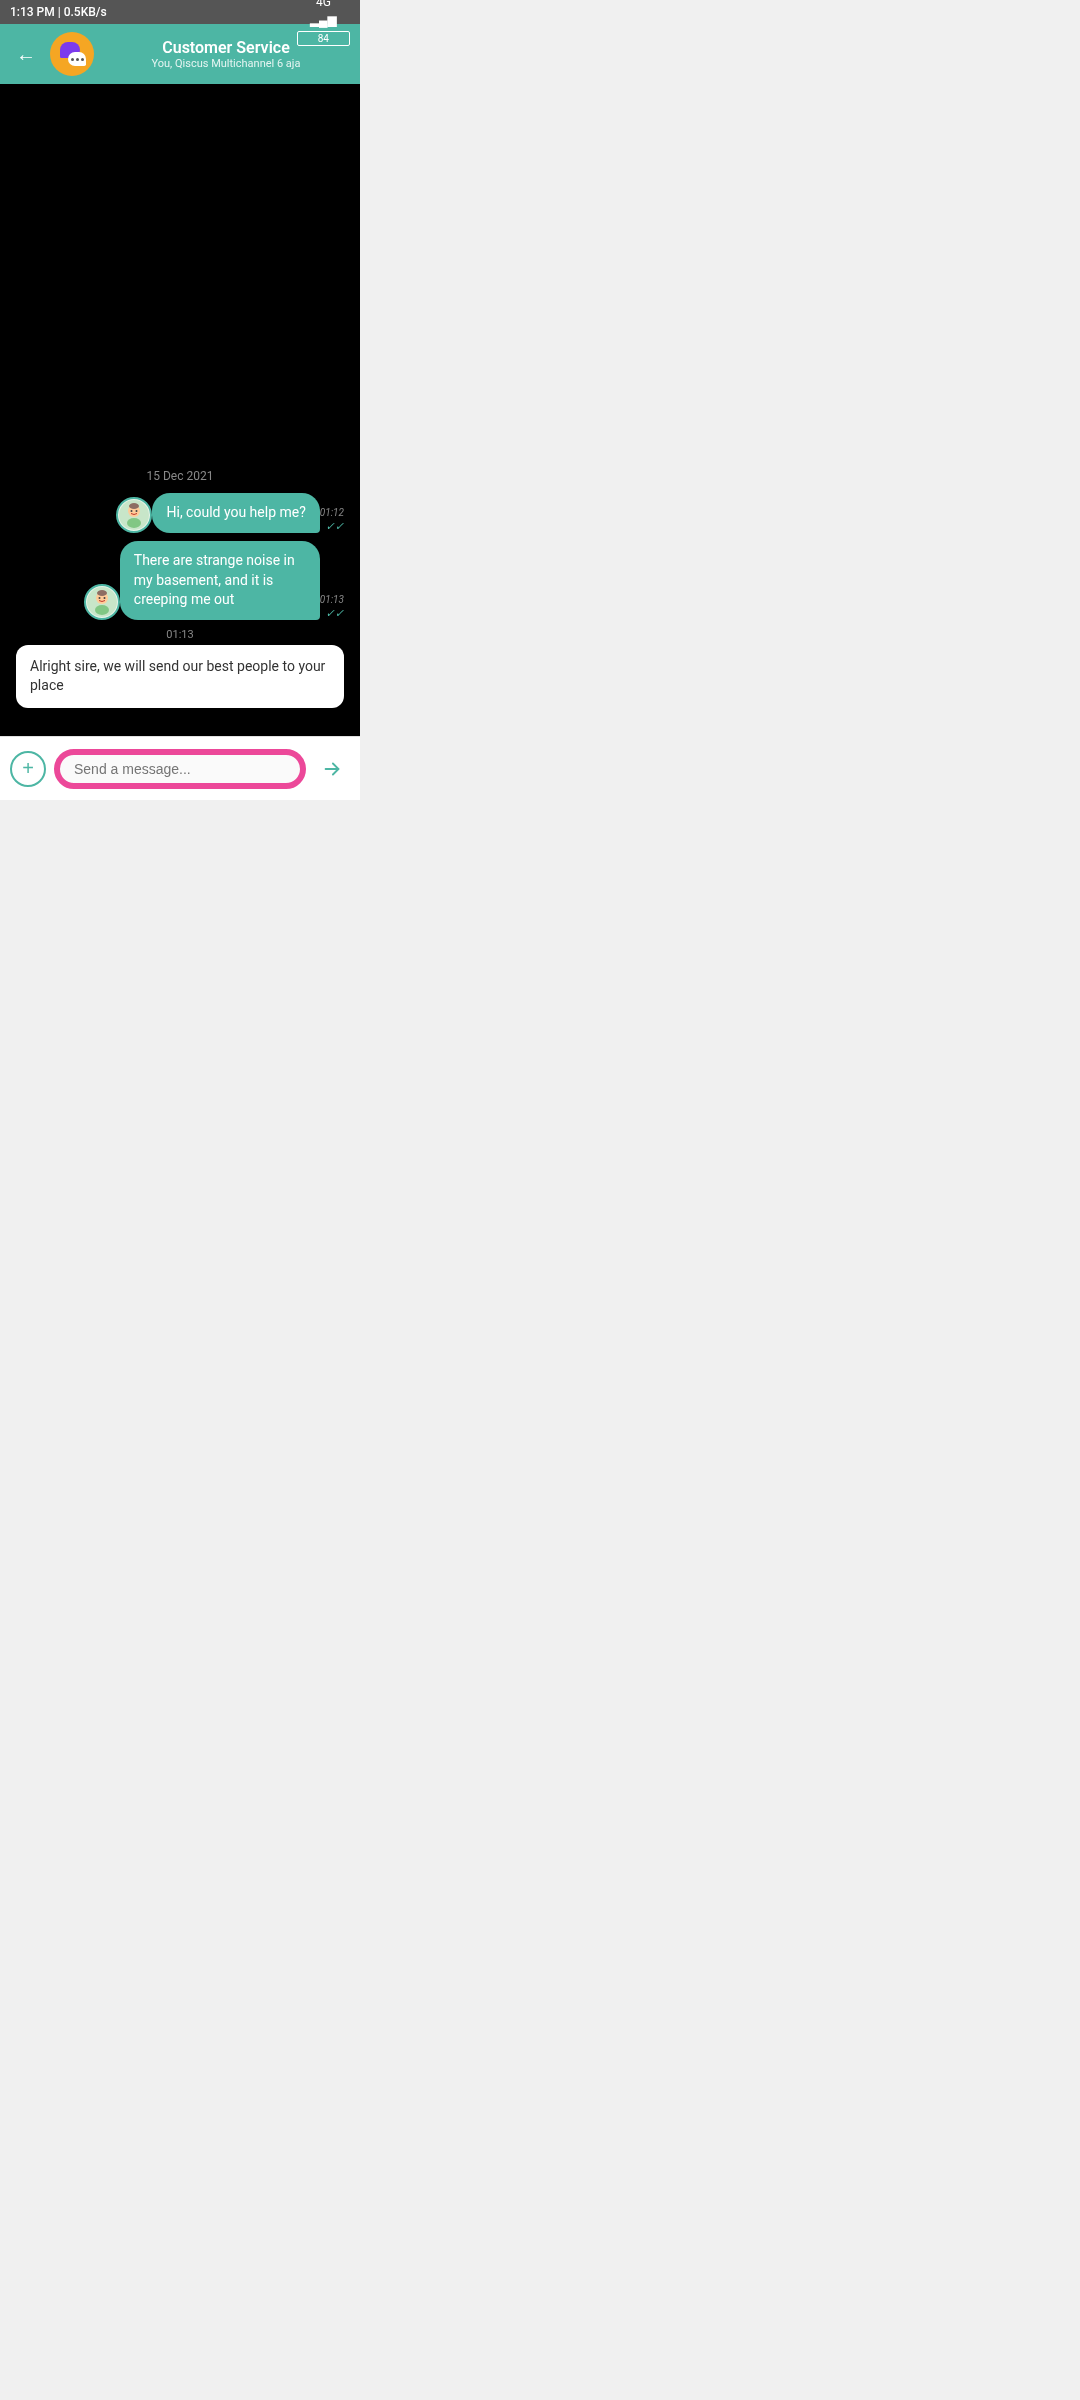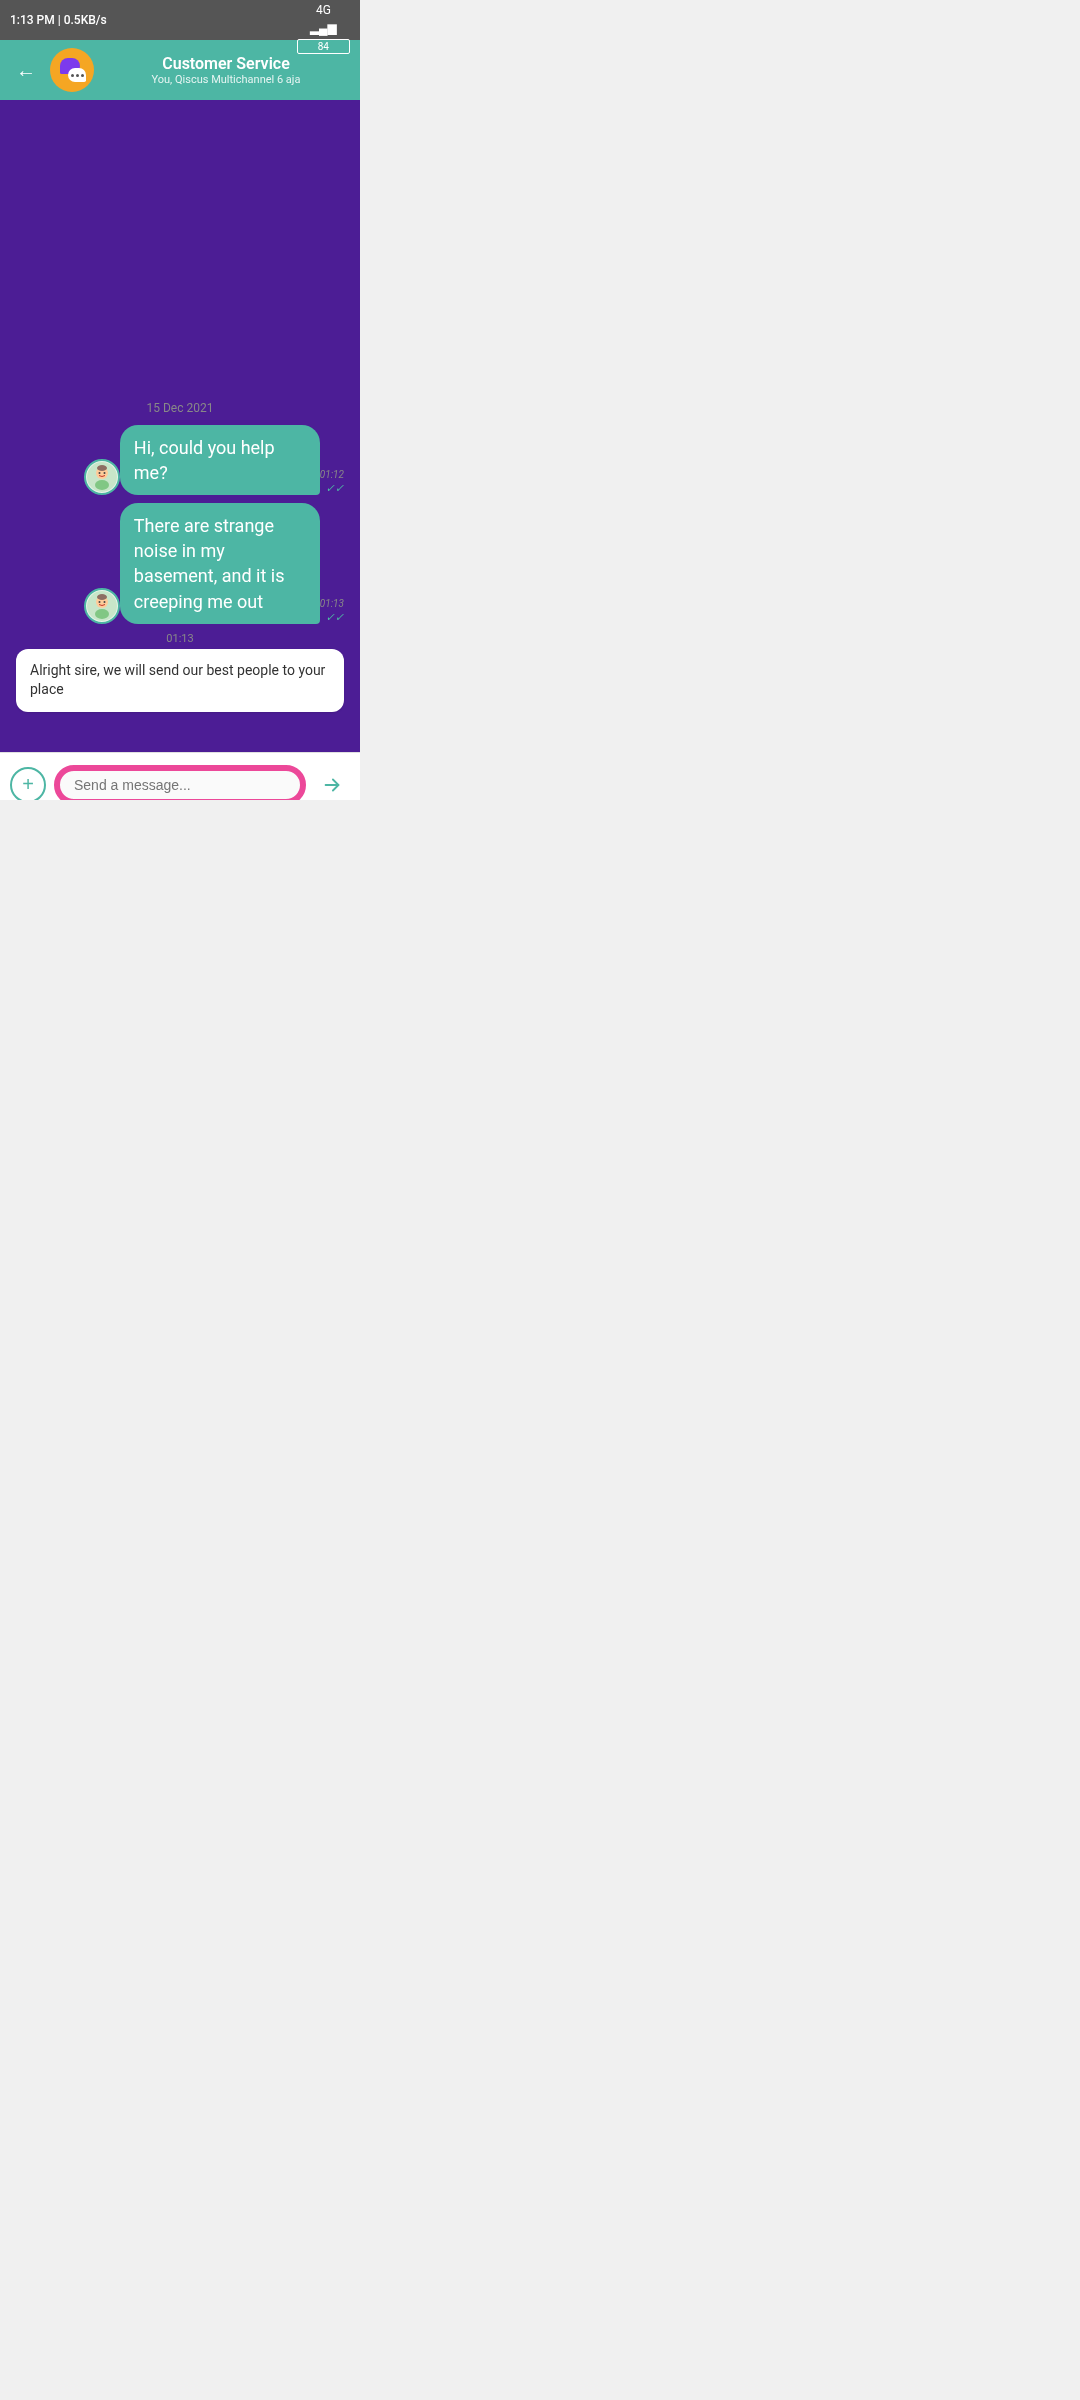--- a/index.html
+++ b/index.html
@@ -16,21 +16,21 @@
 
     
     .status-bar {
       background: #555;
       color: #fff;
       font-size: 12px;
       padding: 4px 10px;
       display: flex;
       justify-content: space-between;
       align-items: center;
-      height: 40px;
+      height: 24px;
     }
     .status-left { font-weight: 500; }
     .status-right { display: flex; align-items: center; gap: 4px; flex-direction: column; }
     .vpn-badge {
       border: 1px solid #fff;
       border-radius: 2px;
       padding: 0 3px;
       font-size: 9px;
       font-weight: bold;
     }
@@ -108,24 +108,24 @@
       font-size: 16px;
       font-weight: 600;
     }
     .header-sub {
       color: rgba(255,255,255,0.85);
       font-size: 11px;
     }
 
     
     .chat-area {
-      background: #4c1d95;
+      background: #000000;
       flex: 1;
       overflow-y: auto;
-      padding: 24px 10px;
+      padding: 12px 10px;
       display: flex;
       flex-direction: column;
       height: calc(800px - 24px - 60px - 64px);
     }
 
     .spacer { flex: 1; }
 
     .date-divider {
       text-align: center;
       color: #888;
@@ -165,21 +165,21 @@
     }
     .msg-ticks {
       color: #4db6a4;
       font-size: 11px;
     }
 
     .msg-bubble {
       max-width: 200px;
       padding: 10px 14px;
       border-radius: 18px;
-      font-size: 18px;
+      font-size: 14px;
       line-height: 1.4;
       word-wrap: break-word;
     }
     .msg-row.sent .msg-bubble {
       background: #4db6a4;
       color: #fff;
       border-bottom-right-radius: 4px;
     }
 
     .msg-avatar {

